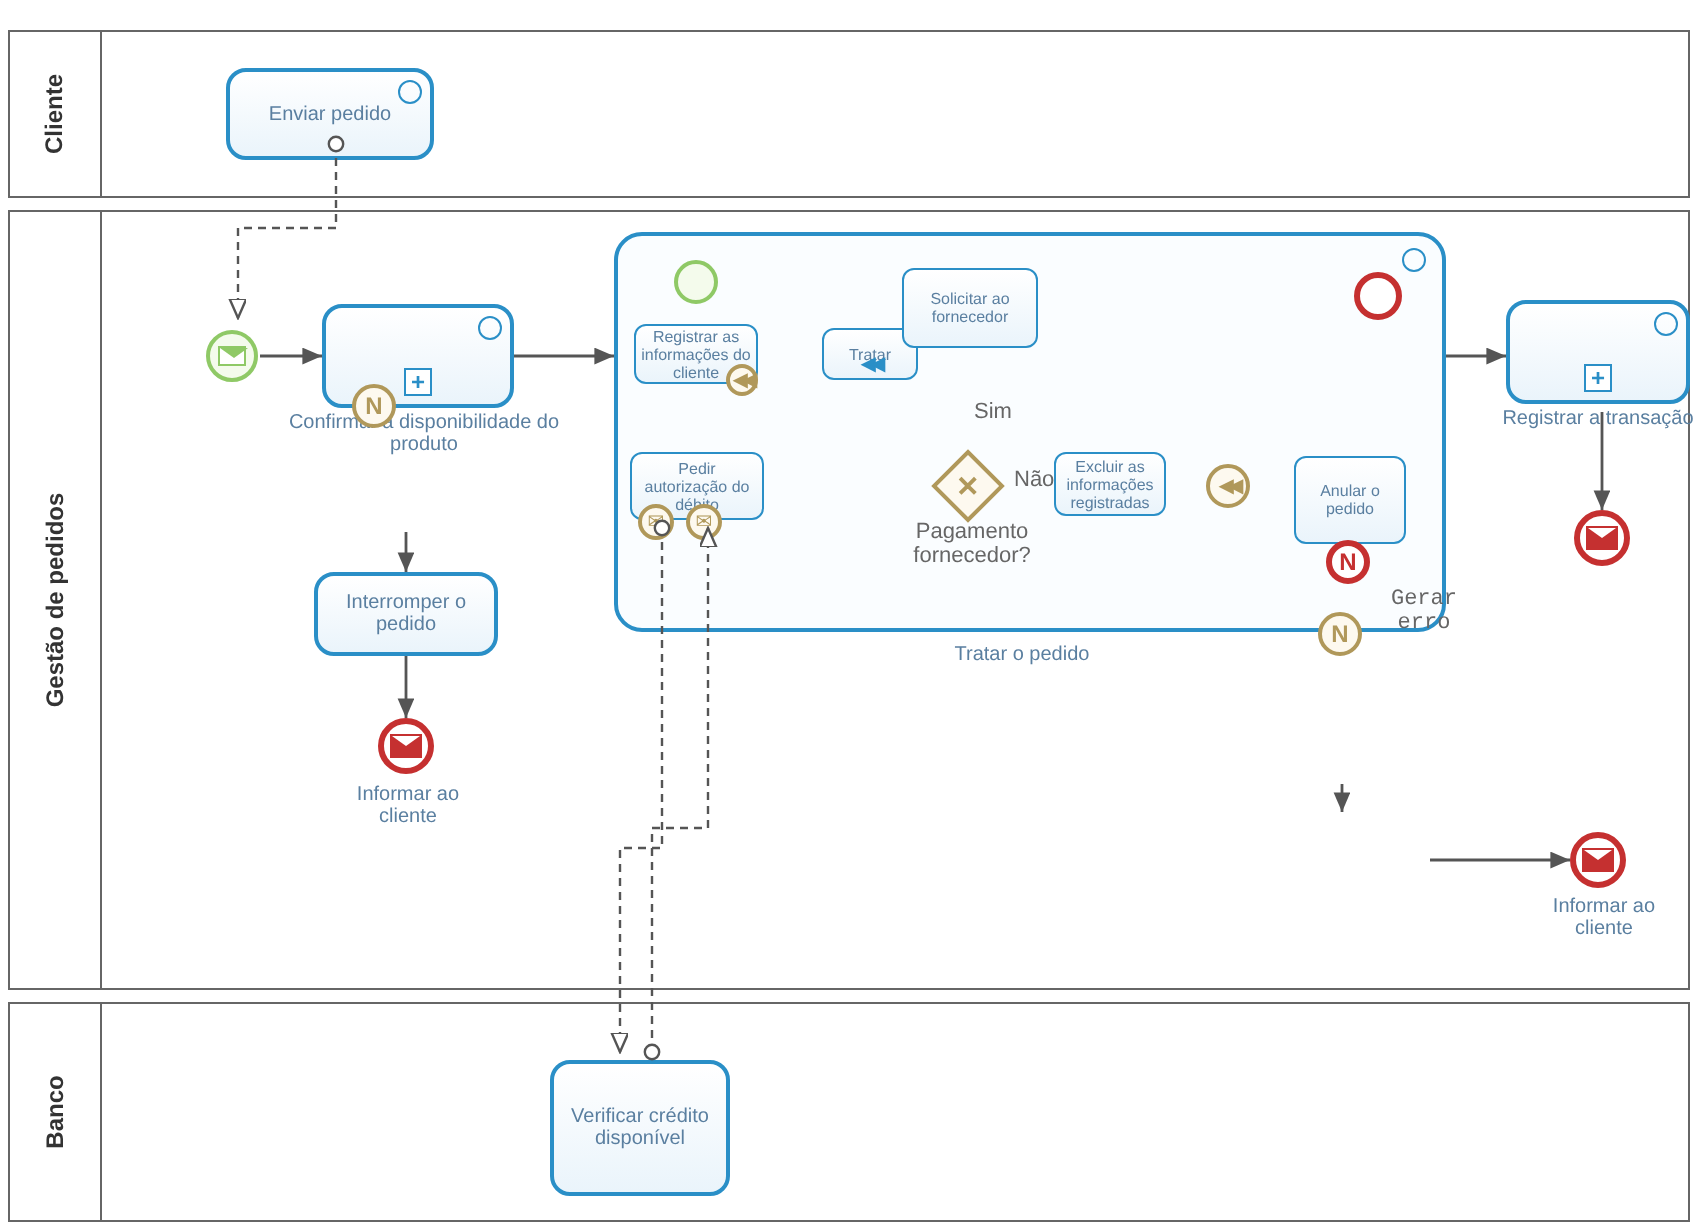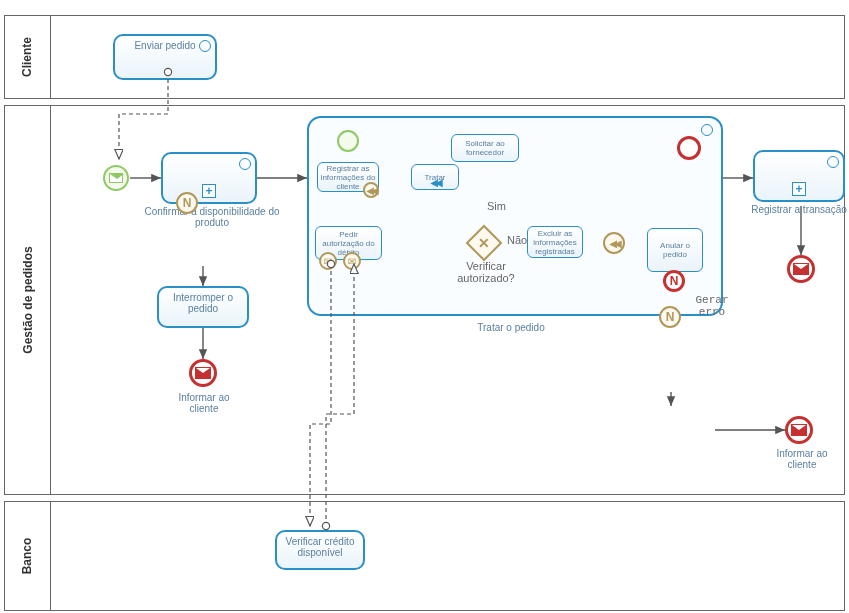--- a/index.html
+++ b/index.html
@@ -3,21 +3,21 @@
 <meta charset="utf-8">
 <style>
   * { box-sizing: border-box; }
   body { margin:0; padding:4px; font-family: Arial, sans-serif; font-size:10px; color:#333; background:#fff; }
   .pool { display:flex; border:1px solid #666; margin-bottom:6px; }
   .pool-label { width:46px; border-right:1px solid #666; display:flex; align-items:center; justify-content:center; }
   .pool-label span { transform: rotate(-90deg); white-space:nowrap; font-weight:bold; font-size:12px; color:#333; }
   .lane { position:relative; flex:1; background:#fff; }
 
   .task, .sub { position:absolute; border:2px solid #2a8fc7; border-radius:10px;
-    background:linear-gradient(#fff,#eaf4fb); display:flex; align-items:flex-start; justify-content:center;
+    background:linear-gradient(#fff,#eaf4fb); display:flex; align-items:center; justify-content:center;
     text-align:center; padding:4px; font-size:10px; color:#5a7fa0; }
   .sub-ind { position:absolute; bottom:4px; left:50%; transform:translateX(-50%);
     width:14px; height:14px; border:1.5px solid #2a8fc7; display:flex;align-items:center;justify-content:center;
     font-size:12px; font-weight:bold; color:#2a8fc7; line-height:1; background:#fff; }
   .non-int { position:absolute; top:4px; right:4px; width:12px;height:12px;border:1.5px solid #2a8fc7;border-radius:50%; }
 
   .minitask { position:absolute; border:1.5px solid #2a8fc7; border-radius:6px;
     background:linear-gradient(#fff,#eaf4fb); display:flex; align-items:center; justify-content:center;
     text-align:center; padding:2px; font-size:8px; color:#5a7fa0; }
 
@@ -162,25 +162,25 @@
     <div class="ev ev-bound" style="left:268px; top:146px; width:18px;height:18px;">
       <span class="ico-loop">✉</span>
     </div>
     <div class="ev ev-bound" style="left:292px; top:146px; width:18px;height:18px;">
       <span class="ico-loop">✉</span>
     </div>
 
     <div class="gw" style="left:420px; top:124px;">
       <div class="gw-inner">✕</div>
     </div>
-    <div class="lbl lbl-sm" style="left:404px; top:154px; width:62px;">Verificar autorizado?</div>
+    <div class="lbl lbl-sm" style="left:404px; top:154px; width:62px;">Pagamento fornecedor?</div>
     <div class="lbl lbl-sm" style="left:436px; top:94px;">Sim</div>
     <div class="lbl lbl-sm" style="left:456px; top:128px;">Não</div>
 
-    <div class="minitask" style="left:400px; top:28px; width:68px; height:28px;">
+    <div class="minitask" style="left:400px; top:28px; width:68px; height:40px;">
       <span>Solicitar ao fornecedor</span>
     </div>
 
     <div class="ev ev-end-none" style="left:626px; top:30px;"></div>
 
     <div class="minitask" style="left:476px; top:120px; width:56px; height:32px;">
       <span>Excluir as informações registradas</span>
     </div>
 
     <div class="ev ev-comp" style="left:552px; top:126px;">
@@ -217,21 +217,21 @@
 
   </div>
 </div>
 
 
 <div class="pool" style="height:110px;">
   <div class="pool-label">
       <span>Banco</span>
     </div>
   <div class="lane" style="height:108px;">
-    <div class="task" style="left:224px; top:28px; width:90px; height:40px;">
+    <div class="task" style="left:224px; top:28px; width:90px; height:68px;">
       <span>Verificar crédito disponível</span>
     </div>
   </div>
 </div>
 
 
 <svg class="flow" width="849" height="613" style="position:absolute; top:4px; left:4px;">
 
   <path class="msg" d="M164,68 L164,110 L115,110 L115,155"></path>
 

